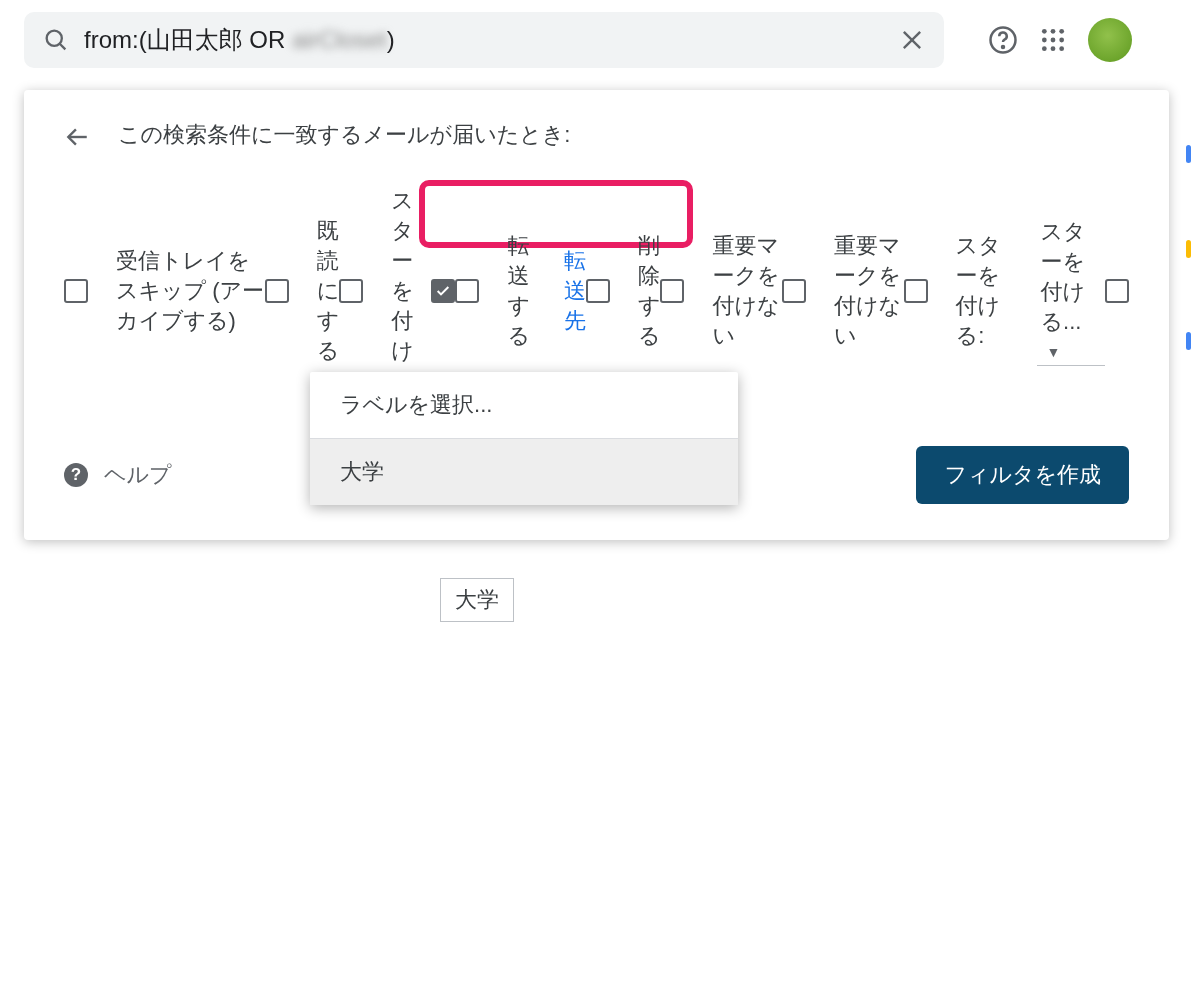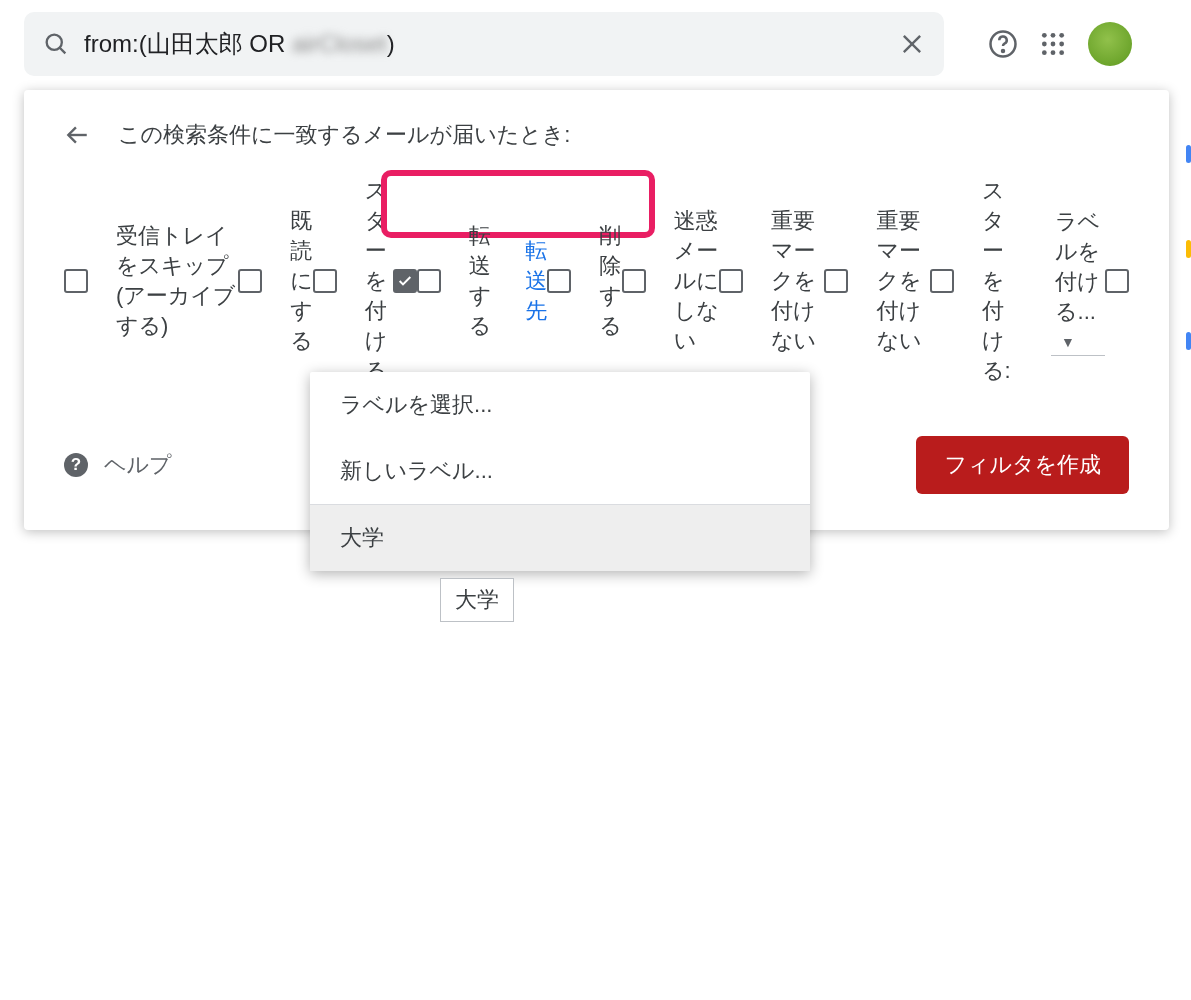--- a/index.html
+++ b/index.html
@@ -16,21 +16,21 @@
     align-items: center;
     padding: 12px 20px 12px 24px;
     gap: 16px;
   }
   .searchbox {
     flex: 1;
     display: flex;
     align-items: center;
     background: #f1f3f4;
     border-radius: 10px;
-    height: 64px;
+    height: 56px;
     padding: 0 18px;
     max-width: 920px;
   }
   .search-icon, .clear-icon {
     width: 28px; height: 28px;
     color: #5f6368;
     flex-shrink: 0;
   }
   .search-input {
     flex: 1;
@@ -65,23 +65,23 @@
     top: 90px;
     left: 24px;
     width: 1145px;
     background: #fff;
     box-shadow: 0 2px 12px rgba(0,0,0,0.25);
     border-radius: 4px;
     padding: 30px 40px 36px 40px;
   }
   .panel-header {
     display: flex;
-    align-items: center;
+    align-items: flex-end;
     gap: 28px;
-    margin-bottom: 26px;
+    margin-bottom: 36px;
   }
   .back-arrow {
     color: #5f6368;
   }
   .panel-title {
     font-size: 22px;
     color: #3c4043;
   }
   .option-list {
     display: flex;
@@ -139,21 +139,21 @@
   }
   .dropdown-caret {
     font-size: 14px;
     color: #5f6368;
     margin-left: 6px;
   }
   .label-dropdown {
     position: absolute;
     left: 310px;
     top: 372px;
-    width: 500px;
+    width: 428px;
     background: #fff;
     box-shadow: 0 3px 14px rgba(0,0,0,0.3);
     border-radius: 2px;
     z-index: 50;
   }
   .dropdown-item {
     padding: 18px 30px;
     font-size: 22px;
     color: #3c4043;
     cursor: pointer;
@@ -194,21 +194,21 @@
     border-radius: 50%;
     background: #5f6368;
     color: #fff;
     display: flex;
     align-items: center;
     justify-content: center;
     font-size: 17px;
     font-weight: bold;
   }
   .create-btn {
-    background: #b91c1c;
+    background: #0c4a6e;
     color: #fff;
     font-size: 22px;
     border: none;
     border-radius: 6px;
     padding: 14px 28px;
     cursor: pointer;
   }
   .color-stripe {
     position: absolute;
     right: 0;
@@ -297,40 +297,36 @@
       <div class="checkbox"></div>
       <span class="option-label">転送する</span>
       <span class="link-text">転送先</span>
     </div>
 
     <div class="option-row">
       <div class="checkbox"></div>
       <span class="option-label">削除する</span>
     </div>
 
-    <div class="option-row">
-      <div class="checkbox"></div>
-      <span class="option-label">迷惑メールにしない</span>
-    </div>
 
     <div class="option-row">
       <div class="checkbox"></div>
       <span class="option-label">重要マークを付けない</span>
     </div>
 
     <div class="option-row">
       <div class="checkbox"></div>
       <span class="option-label">重要マークを付けない</span>
     </div>
 
     <div class="option-row">
       <div class="checkbox"></div>
       <span class="option-label">スターを付ける:</span>
       <span class="category-select">
-        <span>ラベルを付ける...</span>
+        <span>スターを付ける...</span>
         <span class="dropdown-caret">▼</span>
       </span>
     </div>
 
     <div class="option-row">
       <div class="checkbox"></div>
     </div>
 
   </div>
 
@@ -338,20 +334,19 @@
     <div class="help-link">
       <div class="help-circle">?</div>
       <span>ヘルプ</span>
     </div>
     <button class="create-btn">フィルタを作成</button>
   </div>
 </div>
 
 <div class="label-dropdown">
   <div class="dropdown-item">ラベルを選択...</div>
-  <div class="dropdown-item">新しいラベル...</div>
   <div class="dropdown-sep"></div>
   <div class="dropdown-item hovered">大学</div>
 </div>
 
 <div class="tooltip-box">
   <span>大学</span>
 </div>
 
 </body></html>

